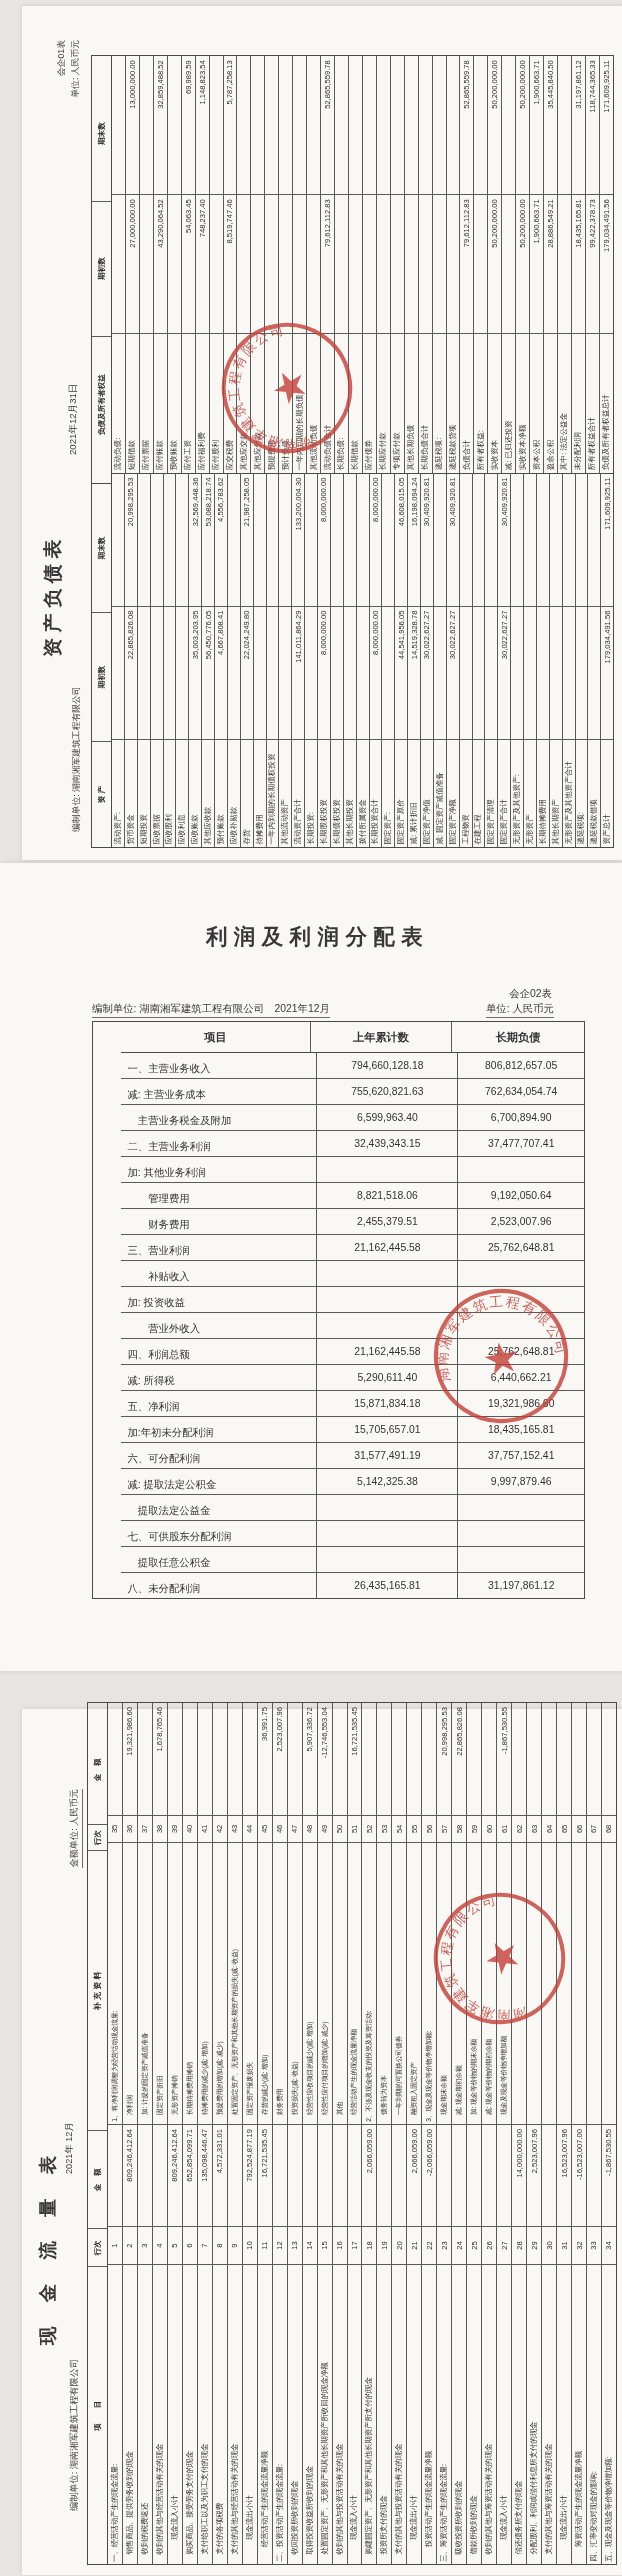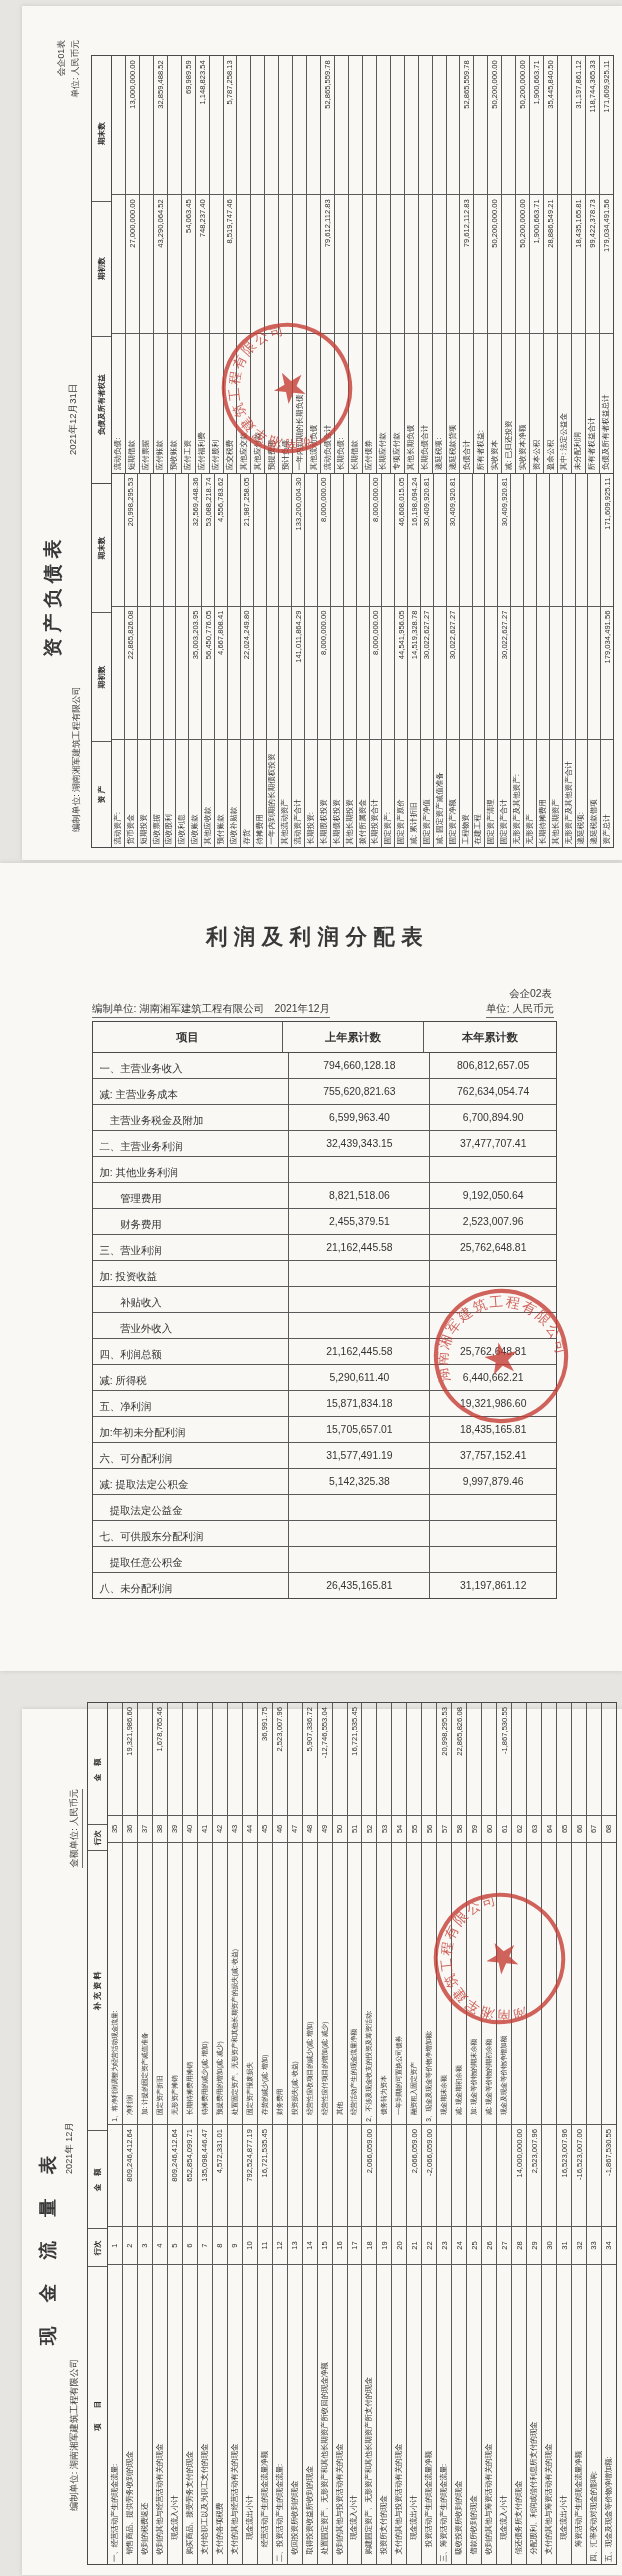--- a/index.html
+++ b/index.html
@@ -30,21 +30,21 @@
   .bs .hrow,.bs-bodyL,.bs-bodyR{font-size:7.6px;}
   .c-bs-a{width:105px;} .c-bs-n{width:128px;} .c-bs-l{width:136px;} .c-bs-m{width:134px;}
   .bs-body{display:flex;flex-direction:column;height:501px;}
   
   .cf{font-size:7.6px;}
   .c-cf-item{width:297px;} .c-cf-no{width:37px;} .c-cf-amt{width:97px;}
   .c-cf-sup{width:279px;font-size:6.8px;} .c-cf-sno{width:25.5px;} .c-cf-samt{width:108px;}
   .cf-body{display:flex;flex-direction:column;height:508px;}
   .cf .lab{letter-spacing:-0.2px;}
   
-  .is-tbl{position:absolute;left:92px;top:158px;width:463px;border:1.6px solid #4a4a4a;}
+  .is-tbl{position:absolute;left:92px;top:158px;width:463px;border:1.6px solid #4a4a4a;padding-left:28px;}
   .is-head{display:flex;height:30px;border-bottom:1.2px solid #4a4a4a;font-size:11.2px;font-weight:bold;color:#333;}
   .is-body{display:flex;flex-direction:column;}
   .is-row{display:flex;height:25px;border-bottom:0.8px solid #5a5a5a;font-size:10.4px;color:#333;justify-content:flex-end;}
   .is-row:last-child{border-bottom:none;}
   .c-is-lab{width:189px;border-right:0.8px solid #5a5a5a;display:flex;align-items:flex-end;padding:0 0 2.4px 6.4px;white-space:nowrap;overflow:hidden;}
   .c-is-prev{width:140px;border-right:0.8px solid #5a5a5a;display:flex;align-items:center;justify-content:center;}
   .c-is-curr{flex:1;display:flex;align-items:center;justify-content:center;}
   .is-head .c-is-lab{align-items:center;justify-content:center;padding:0;}
   .seal{position:absolute;pointer-events:none;opacity:.78;}
 </style>
@@ -554,21 +554,21 @@
     <div class="t-small" style="right:70px;top:124px;font-size:10.4px;">会企02表</div>
     <div class="t-small u" style="left:92px;top:139px;font-size:10.4px;">
       <span>编制单位: 湖南湘军建筑工程有限公司</span>　<span>2021年12月</span>
     </div>
     <div class="t-small u" style="right:68px;top:139px;font-size:10.4px;">单位: 人民币元</div>
 
     <div class="is-tbl">
       <div class="is-head">
         <div class="c-is-lab">项目</div>
         <div class="c-is-prev">上年累计数</div>
-        <div class="c-is-curr">本年累计数</div>
+        <div class="c-is-curr">长期负债</div>
       </div>
       <div class="is-body">
 
           <div class="is-row">
             <div class="c-is-lab">一、主营业务收入</div>
             <div class="c-is-prev">794,660,128.18</div>
             <div class="c-is-curr">806,812,657.05</div>
           </div>
 
           <div class="is-row">
@@ -608,27 +608,27 @@
             <div class="c-is-curr">2,523,007.96</div>
           </div>
 
           <div class="is-row">
             <div class="c-is-lab">三、营业利润</div>
             <div class="c-is-prev">21,162,445.58</div>
             <div class="c-is-curr">25,762,648.81</div>
           </div>
 
           <div class="is-row">
-            <div class="c-is-lab">加: 投资收益</div>
+            <div class="c-is-lab">　　补贴收入</div>
             <div class="c-is-prev"></div>
             <div class="c-is-curr"></div>
           </div>
 
           <div class="is-row">
-            <div class="c-is-lab">　　补贴收入</div>
+            <div class="c-is-lab">加: 投资收益</div>
             <div class="c-is-prev"></div>
             <div class="c-is-curr"></div>
           </div>
 
           <div class="is-row">
             <div class="c-is-lab">　　营业外收入</div>
             <div class="c-is-prev"></div>
             <div class="c-is-curr"></div>
           </div>
 

